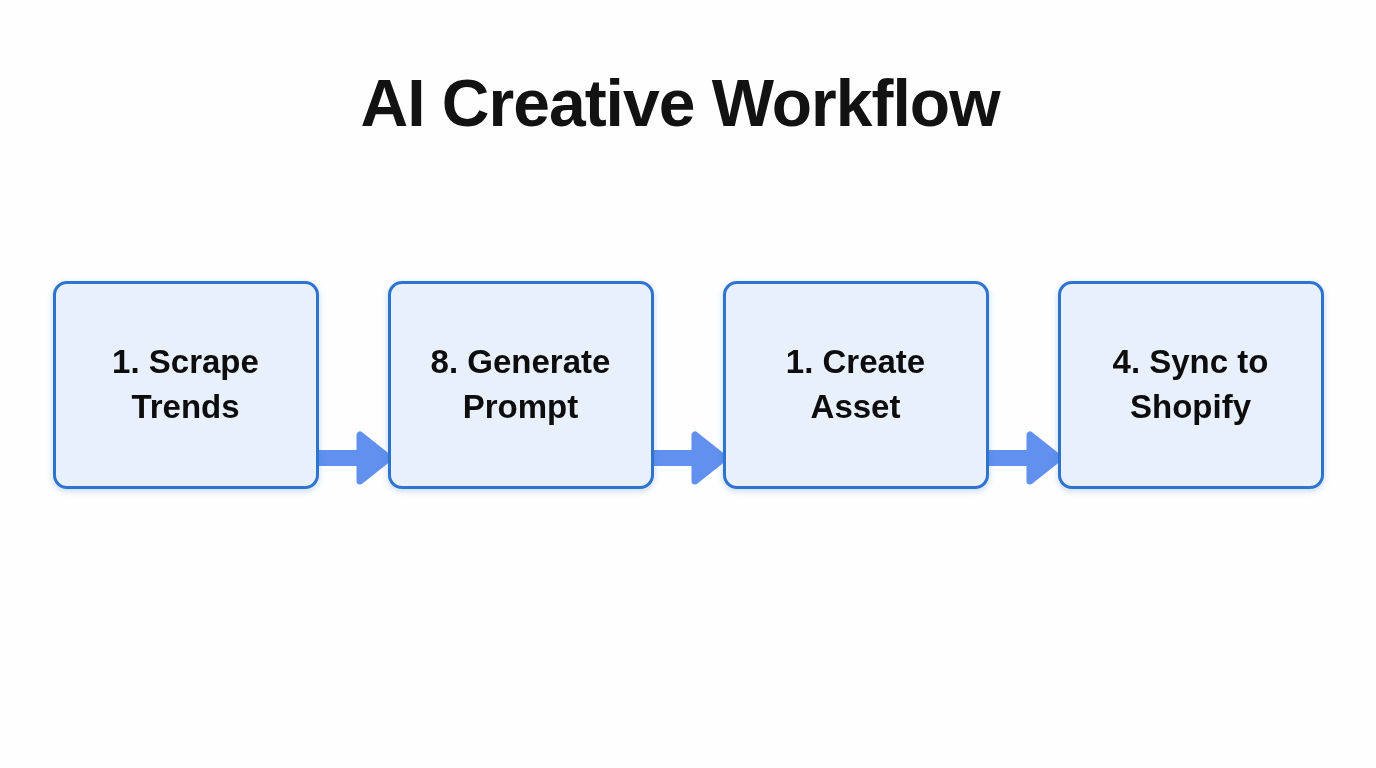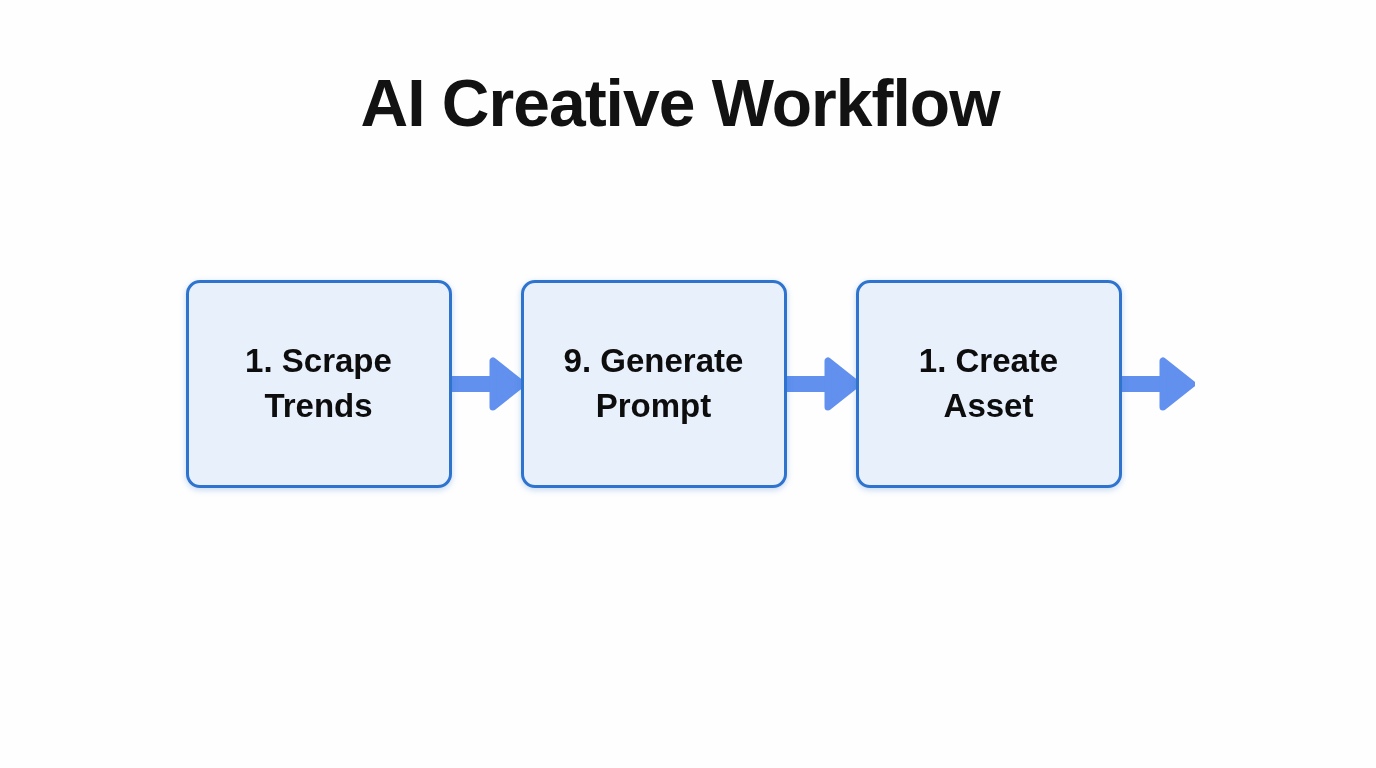--- a/index.html
+++ b/index.html
@@ -32,21 +32,21 @@
     color: var(--title-text);
   }
   .flow {
     position: absolute;
     top: 279px;
     left: 0;
     right: 0;
     height: 210px;
     display: flex;
     justify-content: center;
-    align-items: center;
+    align-items: flex-end;
   }
   .step-box {
     width: 266px;
     height: 208px;
     background: var(--box-fill);
     border: 3px solid var(--box-border);
     border-radius: 14px;
     box-shadow: 0 2px 6px rgba(46, 116, 207, 0.28);
     display: flex;
     align-items: center;
@@ -90,36 +90,39 @@
     </div>
 
     <span class="flow-arrow">
       <svg viewBox="0 0 77 62" xmlns="http://www.w3.org/2000/svg" aria-hidden="true">
         <rect class="arrow-shape" x="-2" y="23" width="50" height="16" rx="3" stroke-width="0"></rect>
         <polygon class="arrow-shape" points="45,8 45,54 74,31" stroke-width="7" stroke-linejoin="round"></polygon>
       </svg>
     </span>
 
     <div class="step-box">
-      <span class="step-label">9. Generate Prompt</span>
+      <span class="step-label">8. Generate Prompt</span>
     </div>
 
     <span class="flow-arrow">
       <svg viewBox="0 0 77 62" xmlns="http://www.w3.org/2000/svg" aria-hidden="true">
         <rect class="arrow-shape" x="-2" y="23" width="50" height="16" rx="3" stroke-width="0"></rect>
         <polygon class="arrow-shape" points="45,8 45,54 74,31" stroke-width="7" stroke-linejoin="round"></polygon>
       </svg>
     </span>
 
     <div class="step-box">
       <span class="step-label">1. Create Asset</span>
     </div>
 
     <span class="flow-arrow">
       <svg viewBox="0 0 77 62" xmlns="http://www.w3.org/2000/svg" aria-hidden="true">
         <rect class="arrow-shape" x="-2" y="23" width="50" height="16" rx="3" stroke-width="0"></rect>
         <polygon class="arrow-shape" points="45,8 45,54 74,31" stroke-width="7" stroke-linejoin="round"></polygon>
       </svg>
     </span>
 
+    <div class="step-box">
+      <span class="step-label">4. Sync to Shopify</span>
+    </div>
 
   </div>
 </main>
 
 </body></html>

